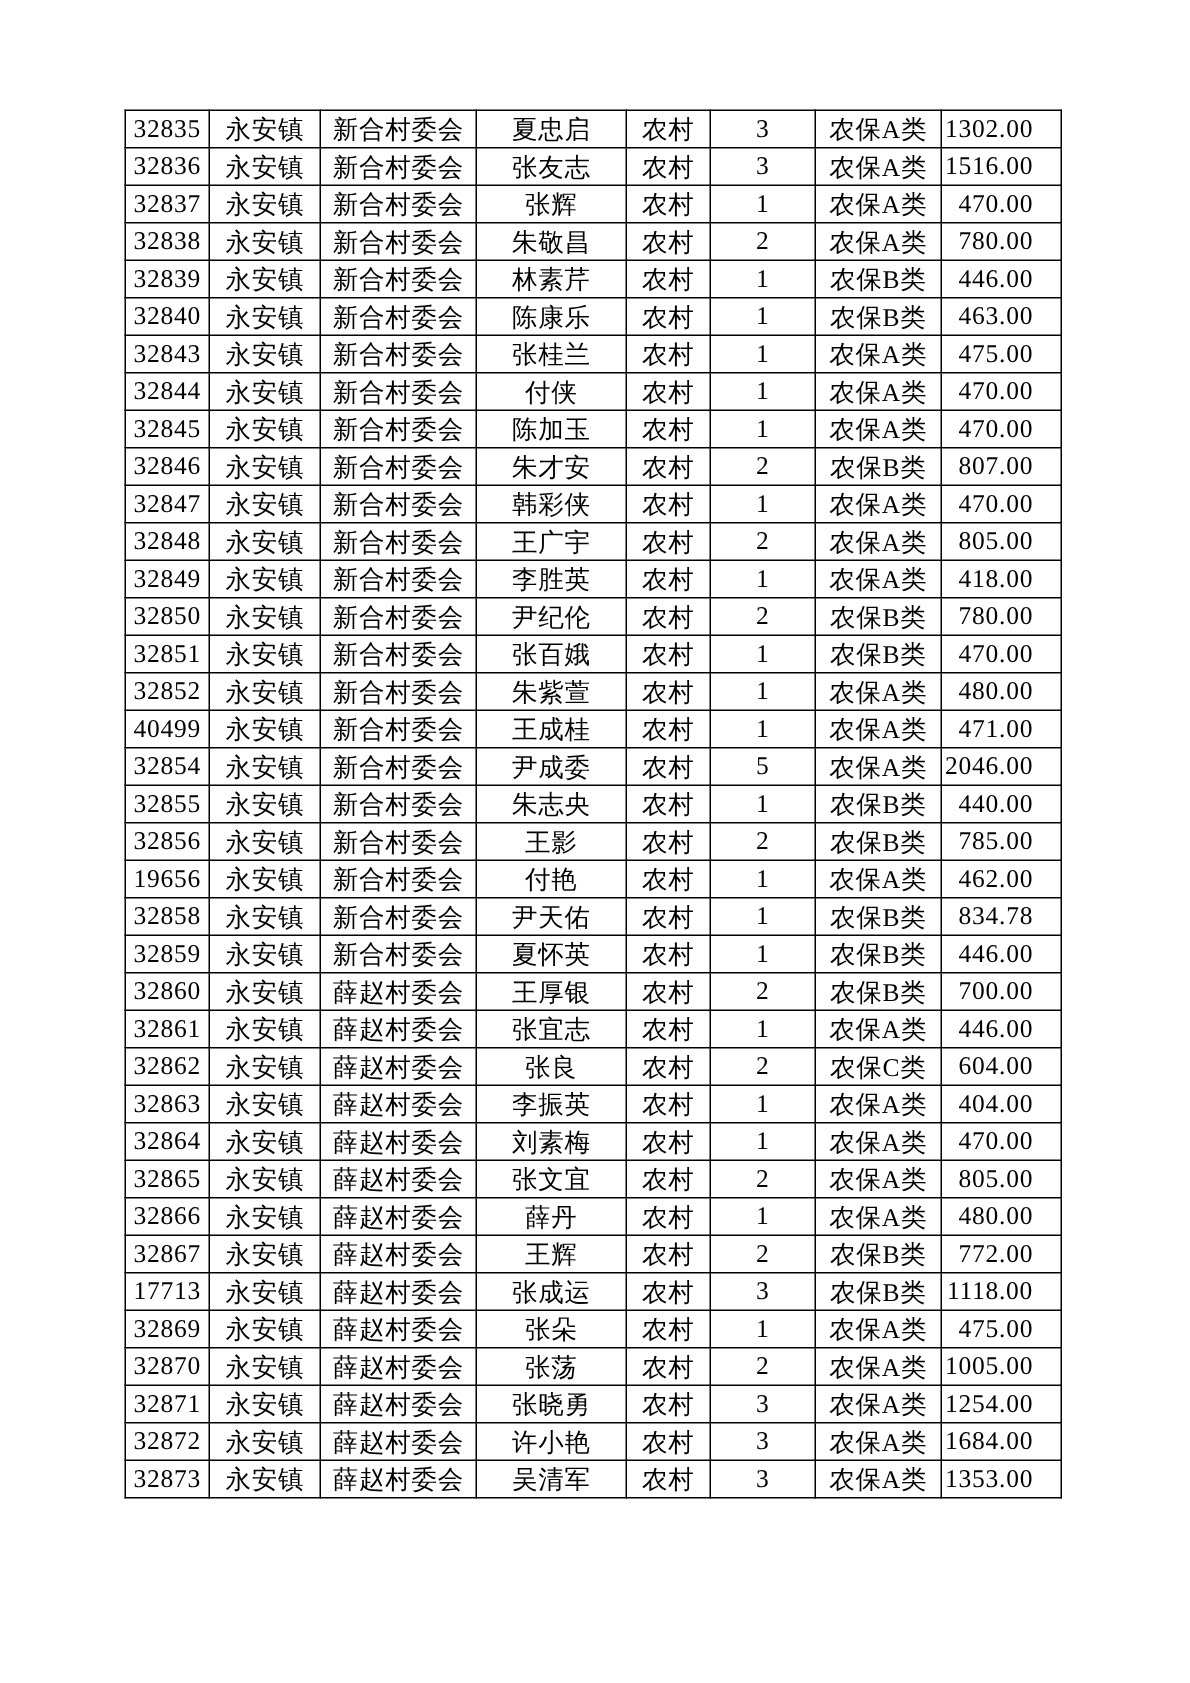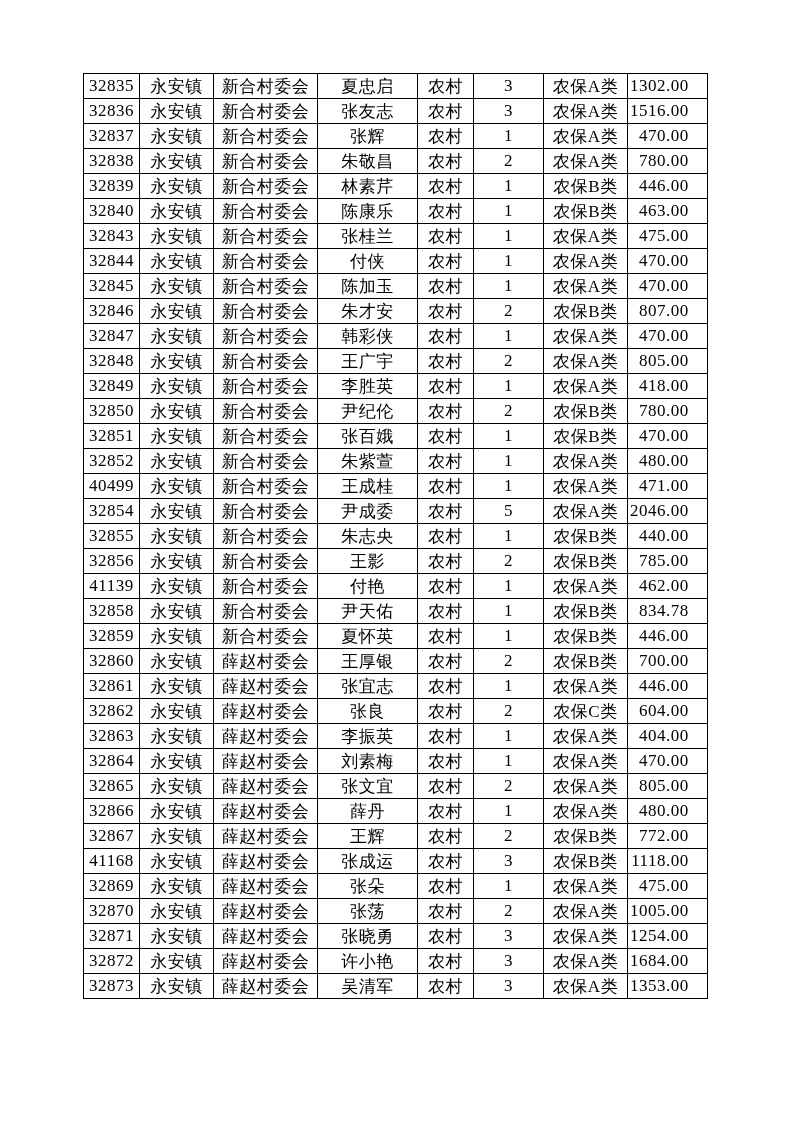--- a/index.html
+++ b/index.html
@@ -255,21 +255,21 @@
         <td class="c0">32856</td>
         <td class="c1">永安镇</td>
         <td class="c2">新合村委会</td>
         <td class="c3">王影</td>
         <td class="c4">农村</td>
         <td class="c5">2</td>
         <td class="c6">农保B类</td>
         <td class="c7">785.00</td>
       </tr>
       <tr>
-        <td class="c0">41139</td>
+        <td class="c0">19656</td>
         <td class="c1">永安镇</td>
         <td class="c2">新合村委会</td>
         <td class="c3">付艳</td>
         <td class="c4">农村</td>
         <td class="c5">1</td>
         <td class="c6">农保A类</td>
         <td class="c7">462.00</td>
       </tr>
       <tr>
         <td class="c0">32858</td>
@@ -365,21 +365,21 @@
         <td class="c0">32867</td>
         <td class="c1">永安镇</td>
         <td class="c2">薛赵村委会</td>
         <td class="c3">王辉</td>
         <td class="c4">农村</td>
         <td class="c5">2</td>
         <td class="c6">农保B类</td>
         <td class="c7">772.00</td>
       </tr>
       <tr>
-        <td class="c0">41168</td>
+        <td class="c0">17713</td>
         <td class="c1">永安镇</td>
         <td class="c2">薛赵村委会</td>
         <td class="c3">张成运</td>
         <td class="c4">农村</td>
         <td class="c5">3</td>
         <td class="c6">农保B类</td>
         <td class="c7">1118.00</td>
       </tr>
       <tr>
         <td class="c0">32869</td>

